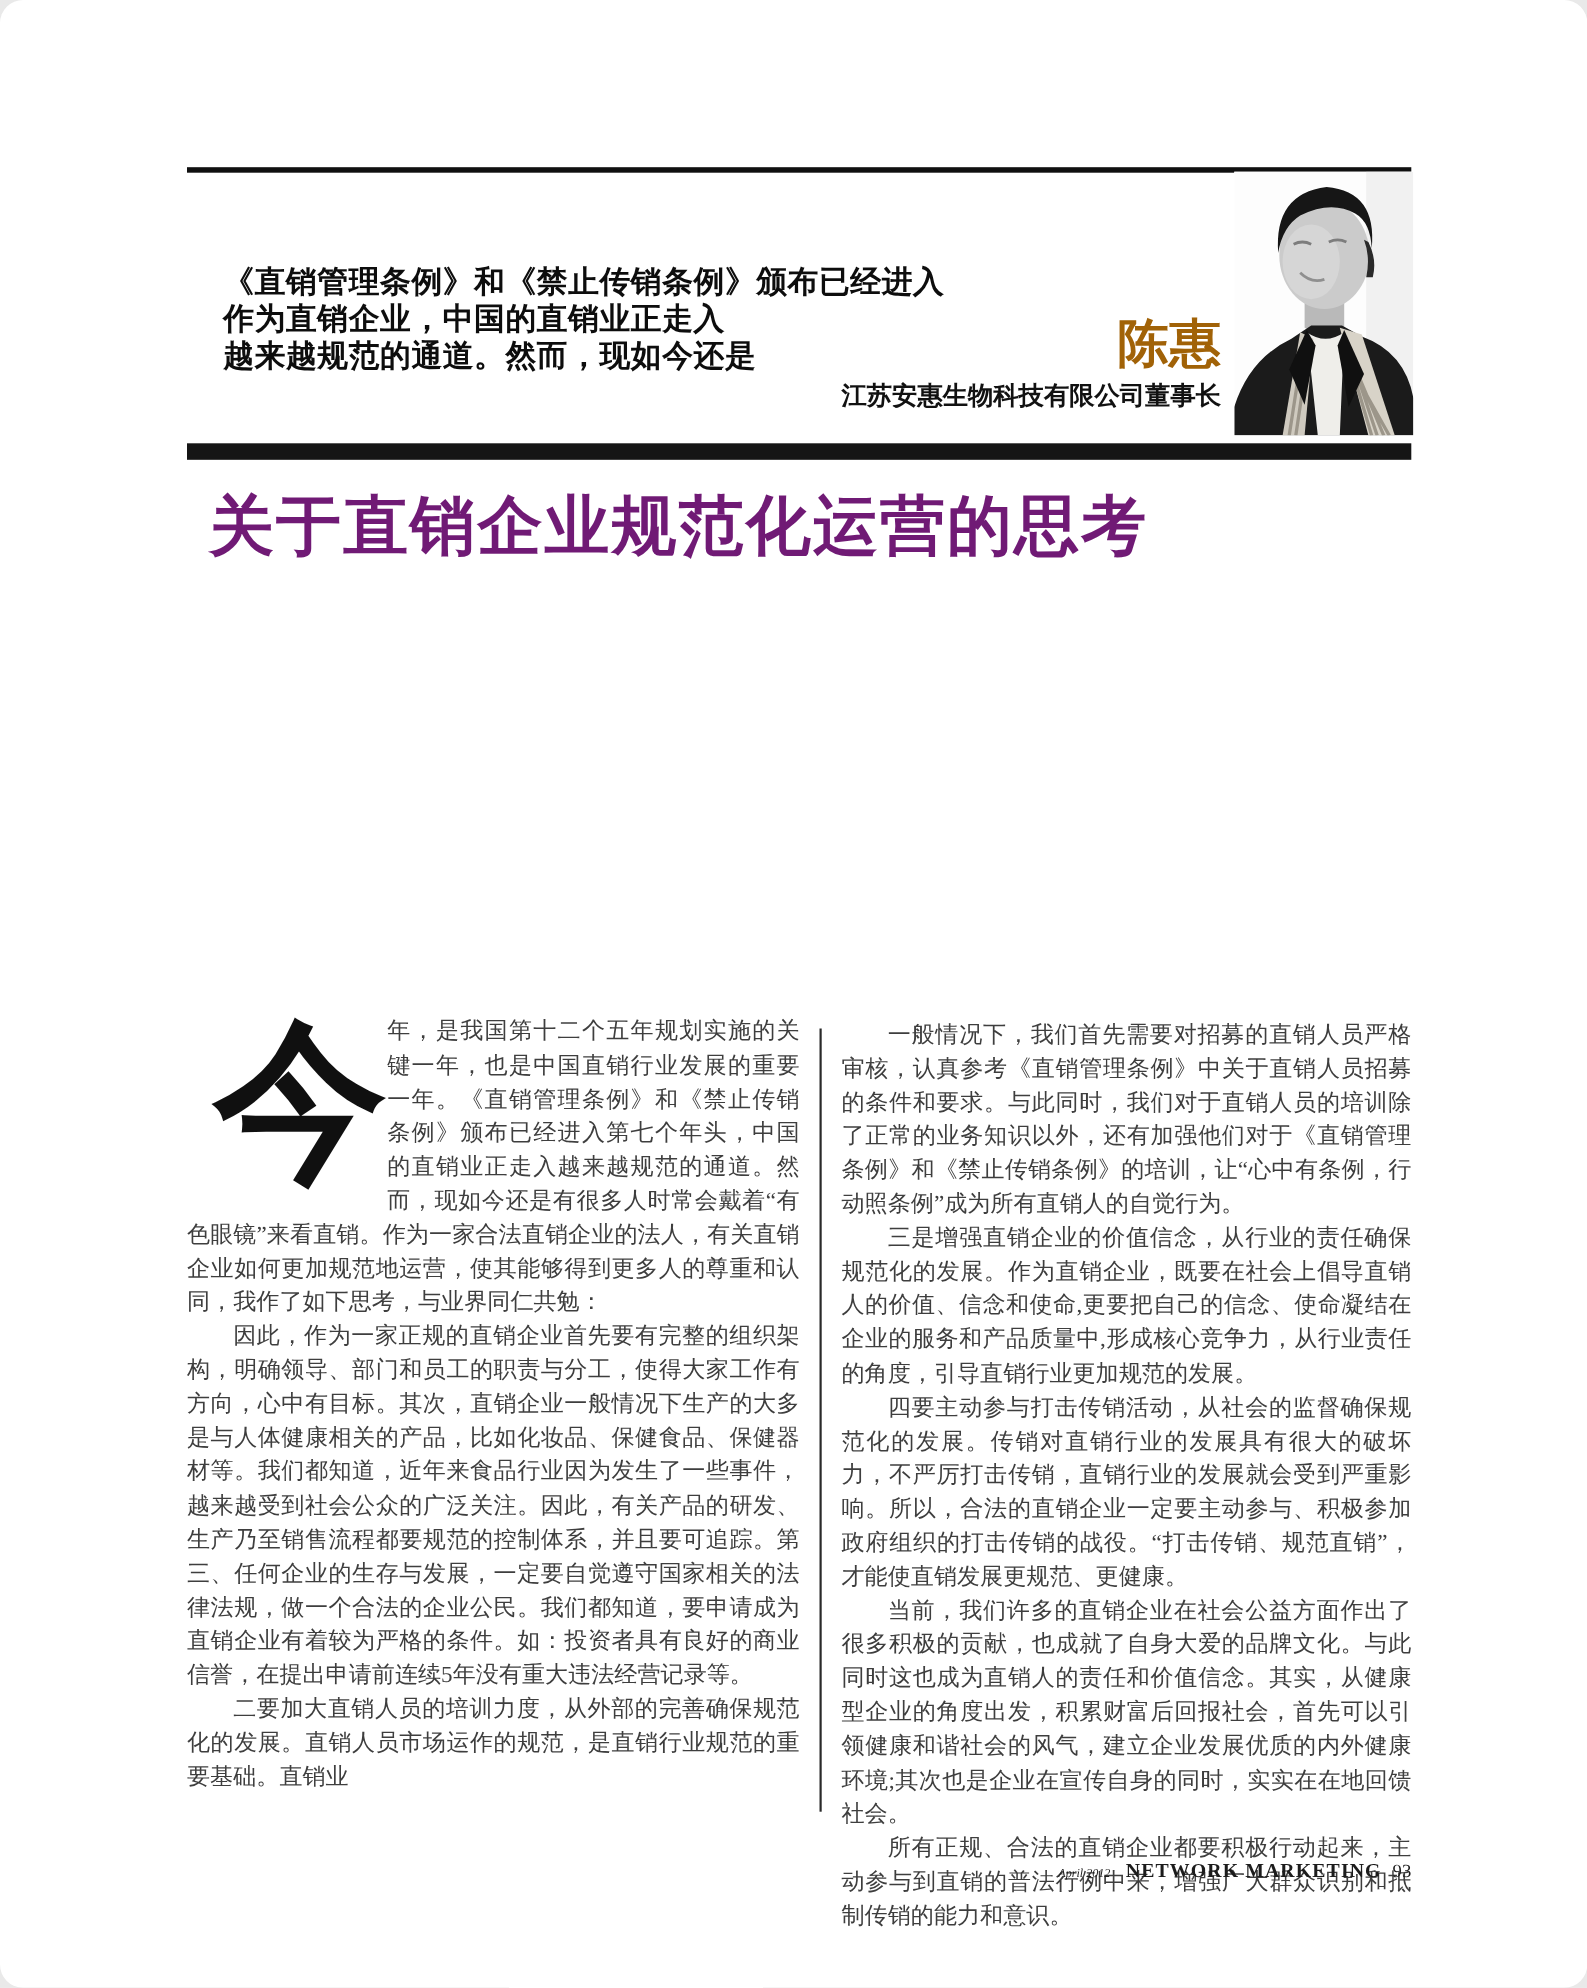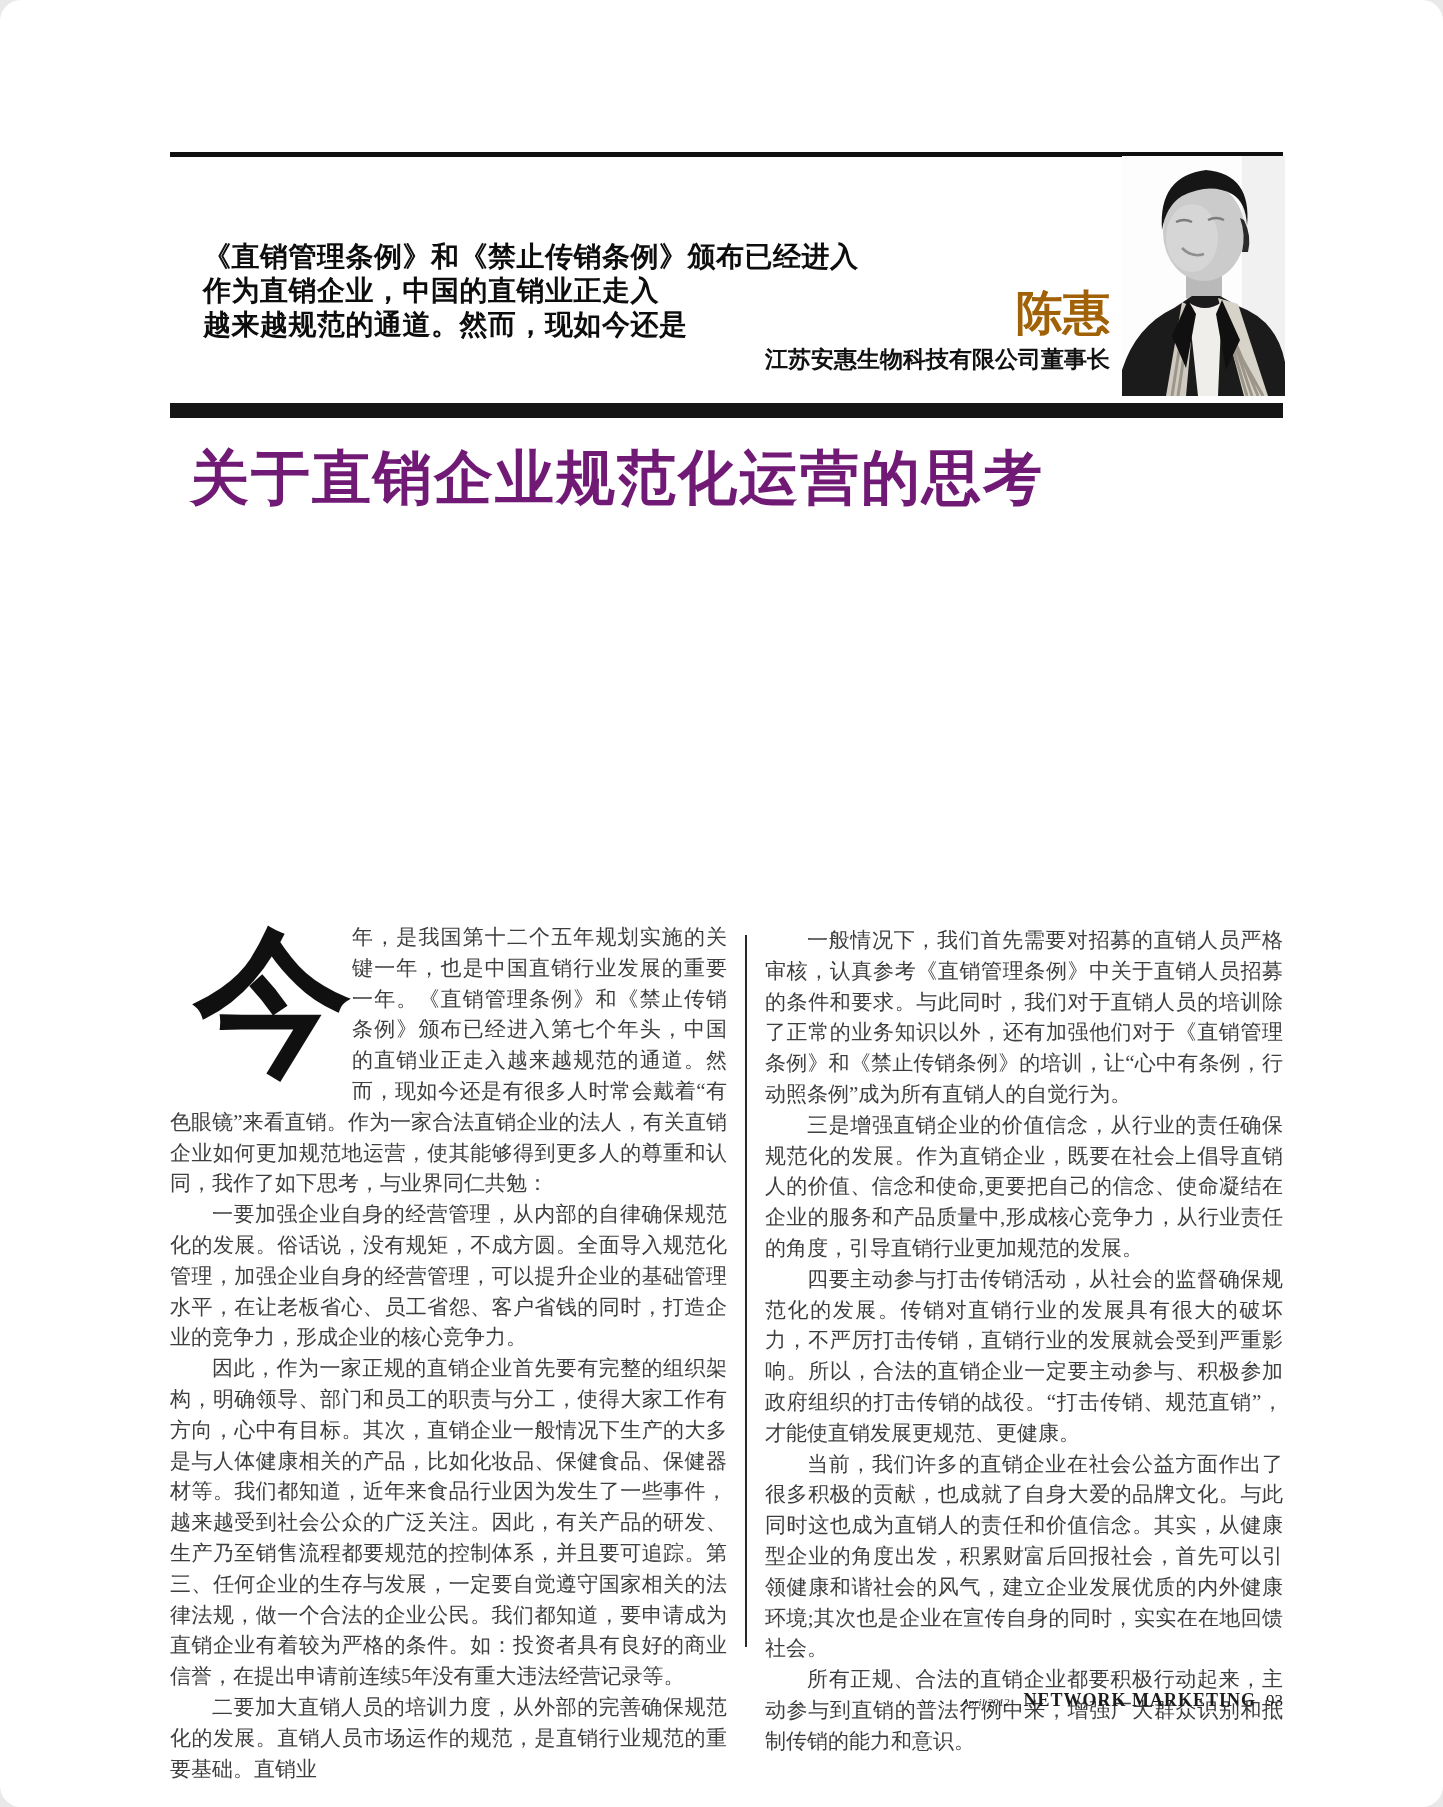--- a/index.html
+++ b/index.html
@@ -123,21 +123,20 @@
       <path d="M100,144 L118,184 L104,214 L94,158 Z" fill="#101010"></path>
     </svg>
   </div>
 
   <div class="rule-thick"></div>
 
   <h1 class="title">关于直销企业规范化运营的思考</h1>
 
   <section class="col col-left">
     <p class="lead"><span class="dropcap">今</span><span>年，是我国第十二个五年规划实施的关键一年，也是中国直销行业发展的重要一年。《直销管理条例》和《禁止传销条例》颁布已经进入第七个年头，中国的直销业正走入越来越规范的通道。然而，现如今还是有很多人时常会戴着“有色眼镜”来看直销。作为一家合法直销企业的法人，有关直销企业如何更加规范地运营，使其能够得到更多人的尊重和认同，我作了如下思考，与业界同仁共勉：</span></p>
-    <p class="indent">一要加强企业自身的经营管理，从内部的自律确保规范化的发展。俗话说，没有规矩，不成方圆。全面导入规范化管理，加强企业自身的经营管理，可以提升企业的基础管理水平，在让老板省心、员工省怨、客户省钱的同时，打造企业的竞争力，形成企业的核心竞争力。</p>
     <p class="indent">因此，作为一家正规的直销企业首先要有完整的组织架构，明确领导、部门和员工的职责与分工，使得大家工作有方向，心中有目标。其次，直销企业一般情况下生产的大多是与人体健康相关的产品，比如化妆品、保健食品、保健器材等。我们都知道，近年来食品行业因为发生了一些事件，越来越受到社会公众的广泛关注。因此，有关产品的研发、生产乃至销售流程都要规范的控制体系，并且要可追踪。第三、任何企业的生存与发展，一定要自觉遵守国家相关的法律法规，做一个合法的企业公民。我们都知道，要申请成为直销企业有着较为严格的条件。如：投资者具有良好的商业信誉，在提出申请前连续5年没有重大违法经营记录等。</p>
     <p class="indent">二要加大直销人员的培训力度，从外部的完善确保规范化的发展。直销人员市场运作的规范，是直销行业规范的重要基础。直销业</p>
   </section>
 
   <div class="col-divider"></div>
 
   <section class="col col-right">
     <p class="indent">一般情况下，我们首先需要对招募的直销人员严格审核，认真参考《直销管理条例》中关于直销人员招募的条件和要求。与此同时，我们对于直销人员的培训除了正常的业务知识以外，还有加强他们对于《直销管理条例》和《禁止传销条例》的培训，让“心中有条例，行动照条例”成为所有直销人的自觉行为。</p>
     <p class="indent">三是增强直销企业的价值信念，从行业的责任确保规范化的发展。作为直销企业，既要在社会上倡导直销人的价值、信念和使命,更要把自己的信念、使命凝结在企业的服务和产品质量中,形成核心竞争力，从行业责任的角度，引导直销行业更加规范的发展。</p>
     <p class="indent">四要主动参与打击传销活动，从社会的监督确保规范化的发展。传销对直销行业的发展具有很大的破坏力，不严厉打击传销，直销行业的发展就会受到严重影响。所以，合法的直销企业一定要主动参与、积极参加政府组织的打击传销的战役。“打击传销、规范直销”，才能使直销发展更规范、更健康。</p>

